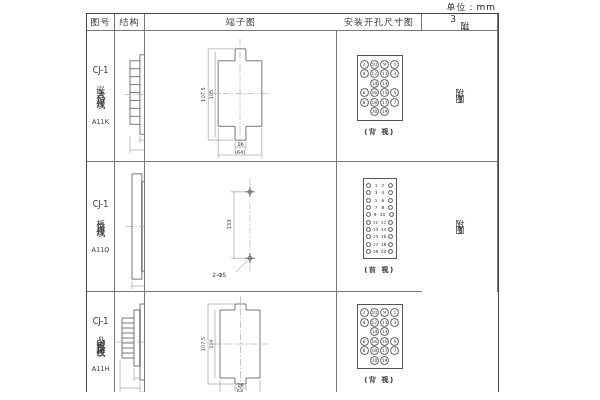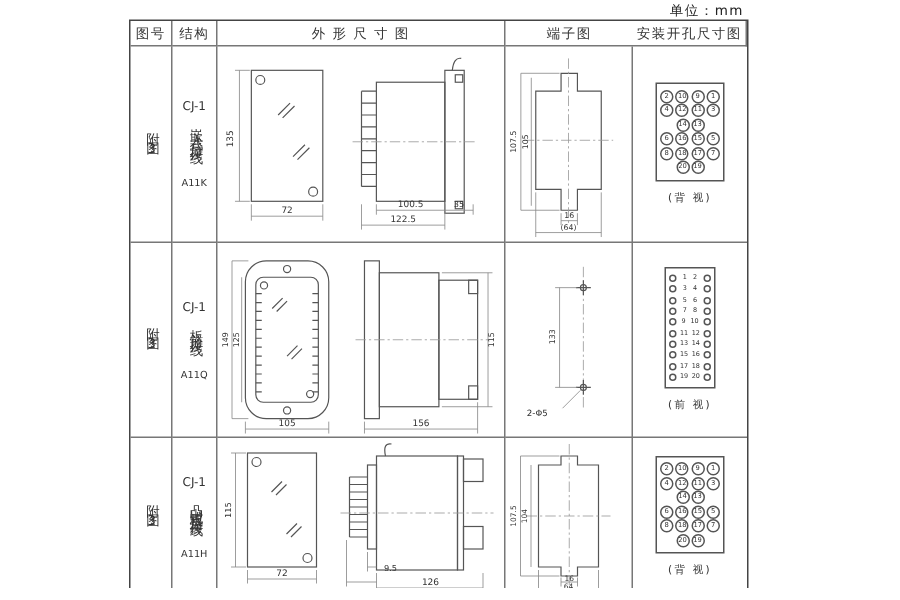--- a/index.html
+++ b/index.html
@@ -25,33 +25,32 @@
   text{fill:#333;font-family:"DejaVu Sans",sans-serif}
   
   .tbox{border:1px solid #555;padding:3px 2px;background:#fff;}
   .tg-row{display:flex;justify-content:space-between;width:40px;margin:.5px 0;}
   .tg-row.mid{justify-content:center;gap:1px;}
   .tg-c{width:9px;height:9px;border:.7px solid #555;border-radius:50%;font-size:4.5px;
         display:flex;align-items:center;justify-content:center;color:#333;box-sizing:border-box;}
   .tc-row{display:flex;align-items:center;justify-content:space-between;width:28px;height:7.4px;}
   .tc-c{width:5px;height:5px;border:.7px solid #555;border-radius:50%;box-sizing:border-box;}
   .tc-n{font-size:4.3px;color:#333;}
-  .tcap{font-size:7px;letter-spacing:1.5px;margin-top:6px;color:#333;}
+  .tcap{font-size:7px;letter-spacing:1.5px;margin-top:6px;color:#333;font-weight:bold;}
 </style>
 </head>
 <body>
 
 <div id="page">
   <div id="unit">单位：mm</div>
 
   <div id="spec-table">
 
     <div class="cell hdr">图号</div>
     <div class="cell hdr">结构</div>
-    <div class="cell hdr">外 形 尺 寸 图</div>
     <div class="cell hdr lc">端子图</div>
     <div class="cell hdr">安装开孔尺寸图</div>
 
     <div class="cell">
       <span class="v fig">附图3</span>
     </div>
     <div class="cell">
       <span class="series">CJ-1</span>
       <span class="v desc">嵌入式后接线</span>
       <span class="model">A11K</span>

